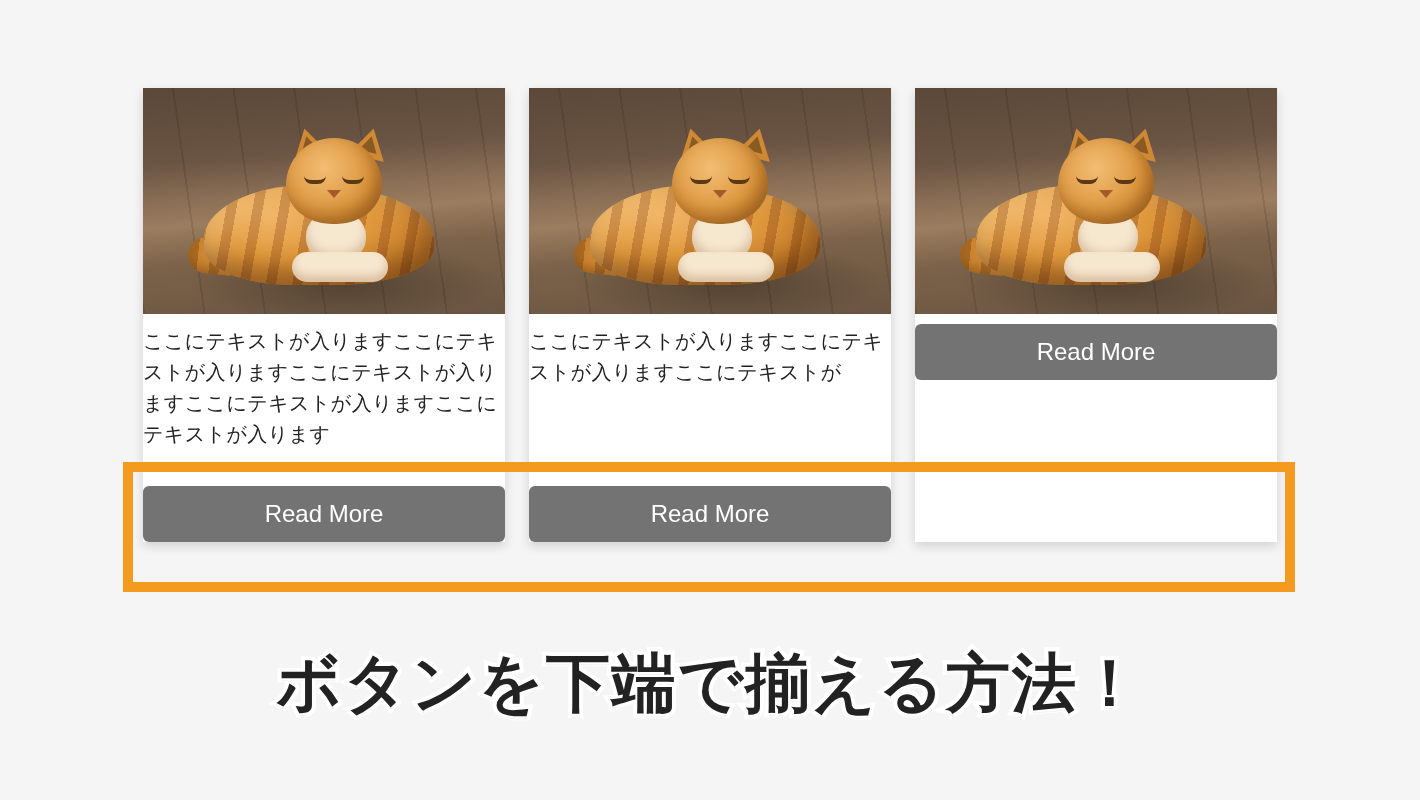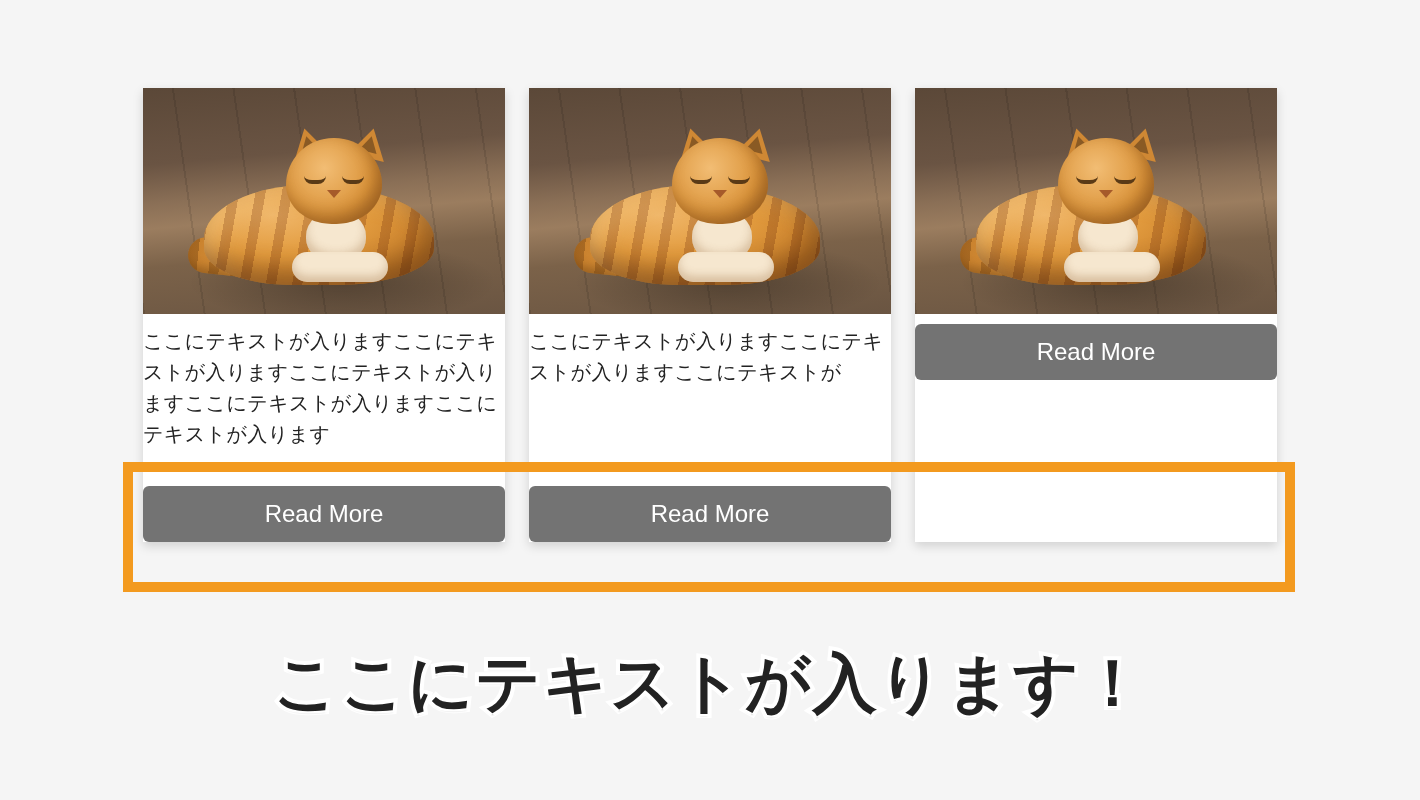--- a/index.html
+++ b/index.html
@@ -242,13 +242,13 @@
         </div>
       </div>
     </div>
     <button class="read-more-btn">Read More</button>
   </div>
 
 </div>
 
 <div class="highlight-box"></div>
 
-<div class="headline">ここにテキストが入ります！</div>
+<div class="headline">ボタンを下端で揃える方法！</div>
 
 </body></html>

